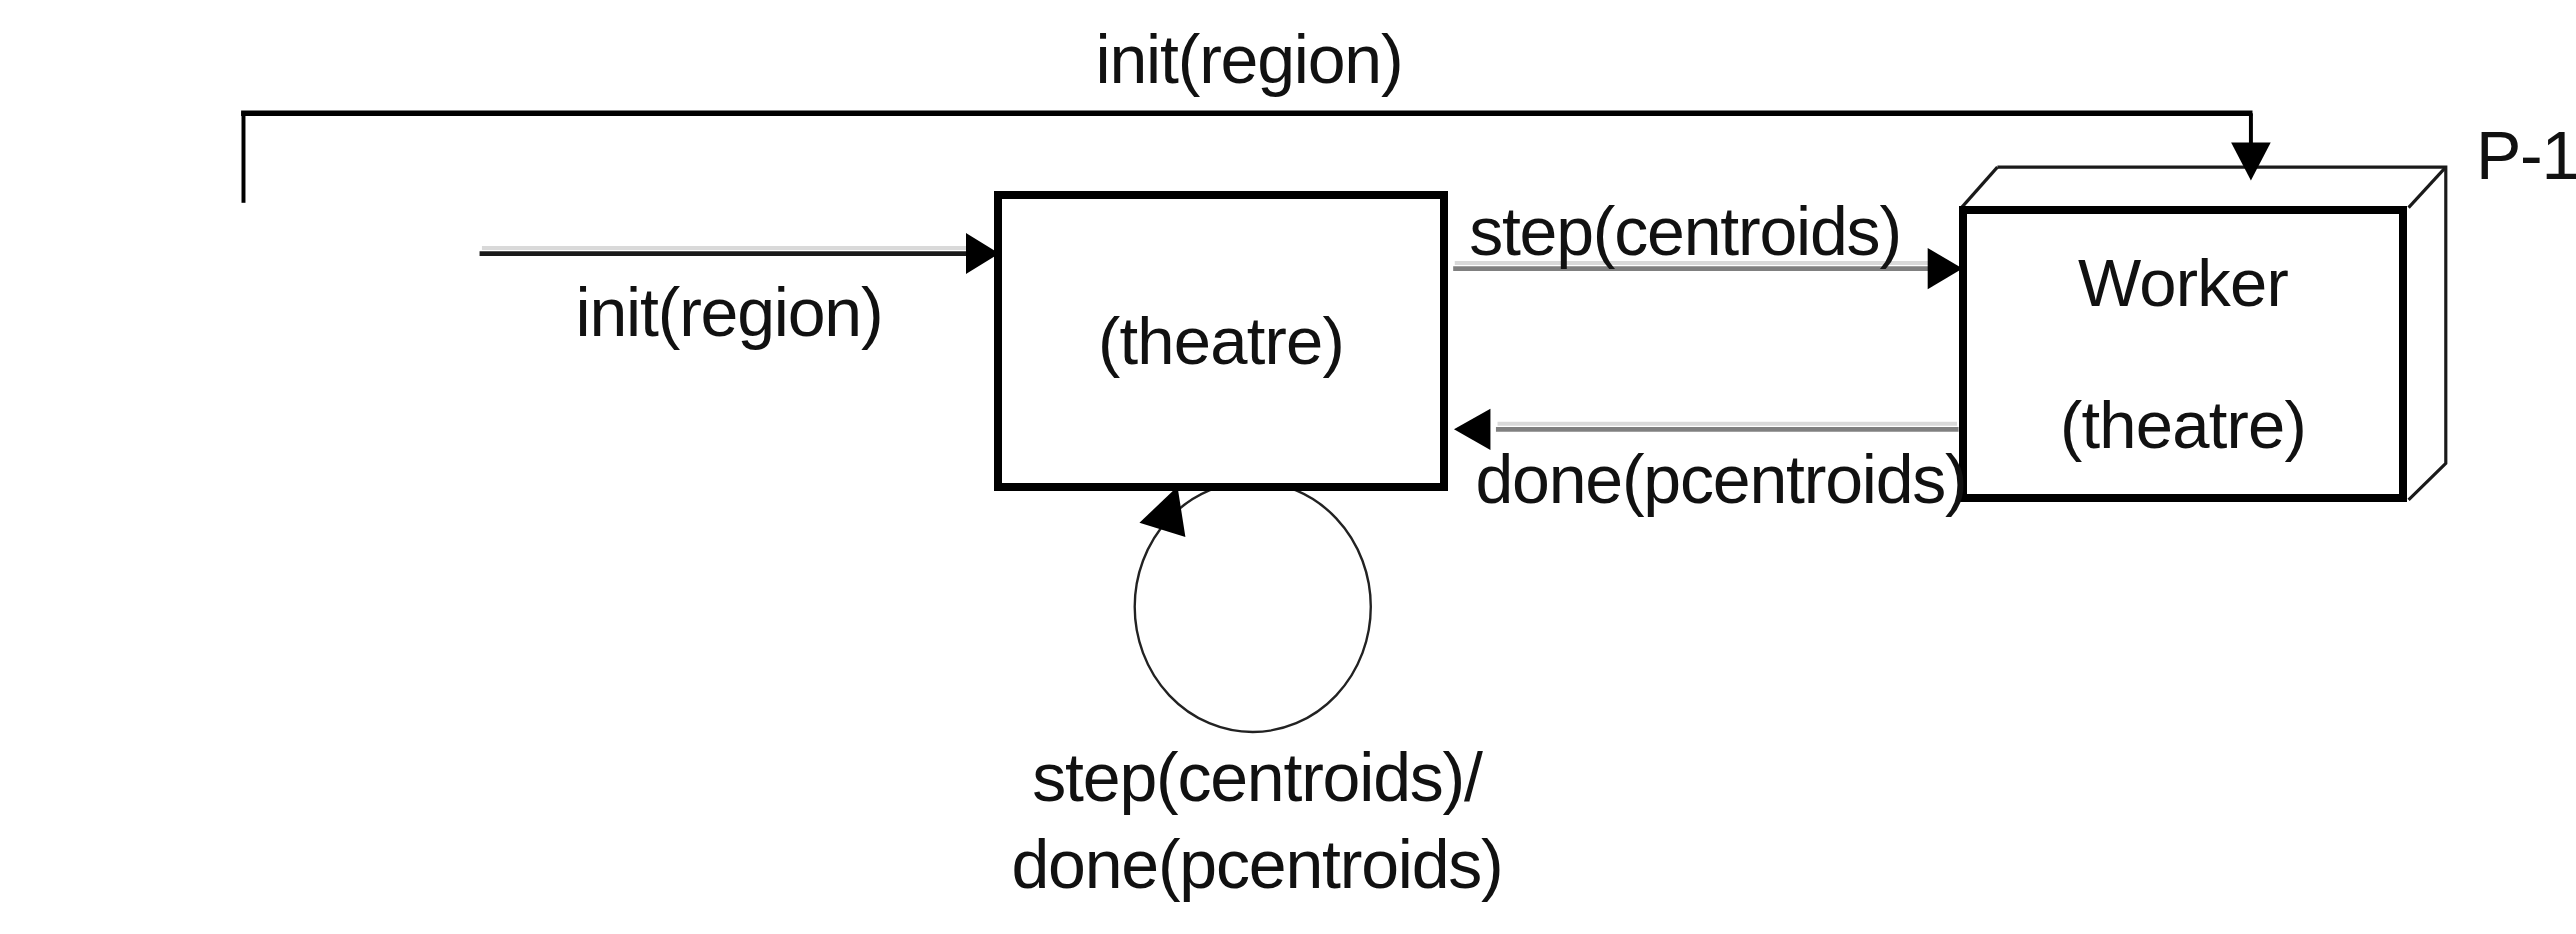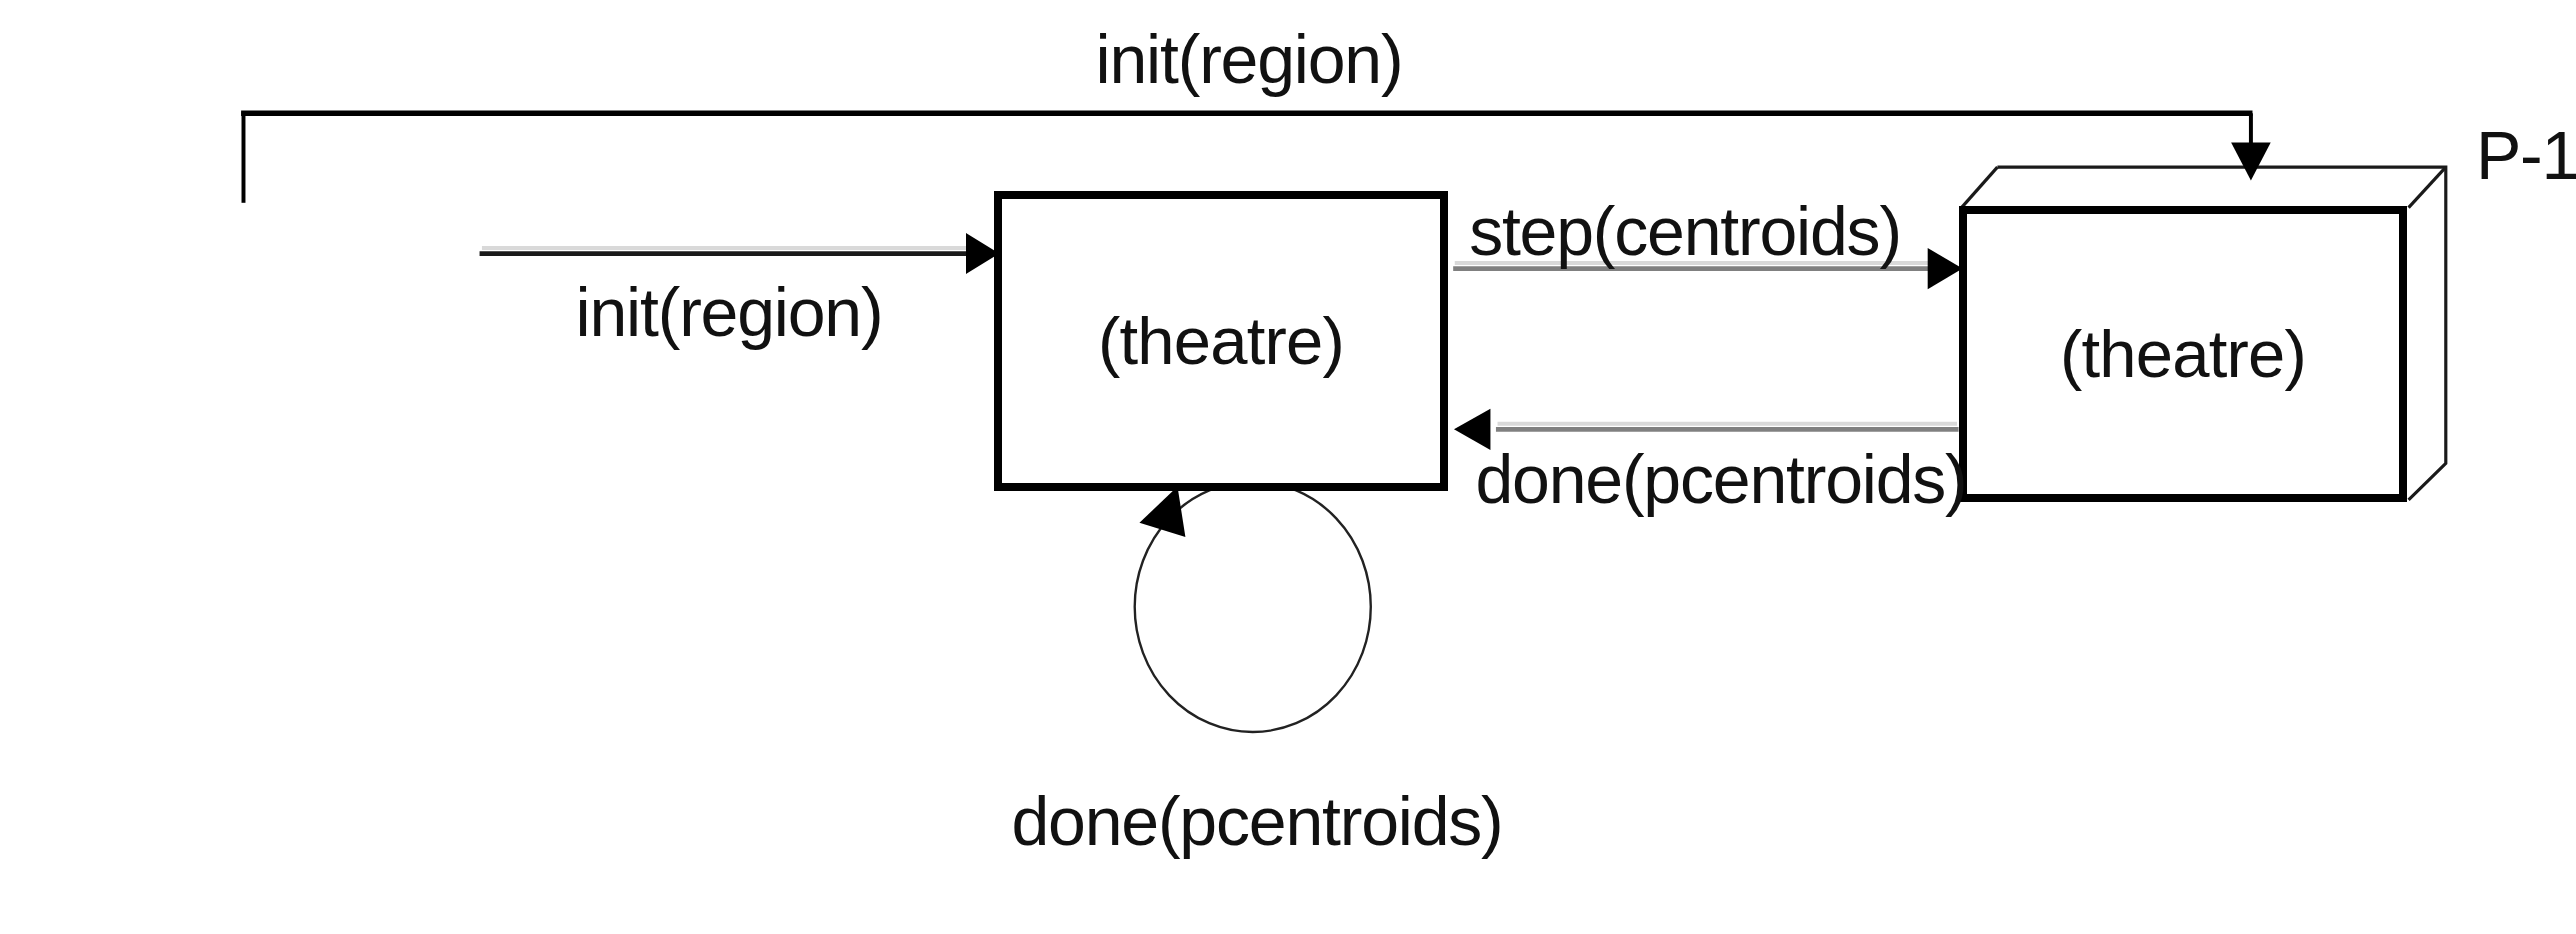--- a/index.html
+++ b/index.html
@@ -90,35 +90,37 @@
       <polygon points="1835,542 1881,516 1881,568" fill="#000000"></polygon>
     </g>
   </svg>
 
 
   <div class="node" id="node-master">
     <span>(theatre)</span>
   </div>
 
   <div class="node" id="node-worker">
+    <span>Worker</span>
     <span>(theatre)</span>
   </div>
 
   <svg class="layer" id="svg-front" viewBox="0 0 3251 1179" width="2576" height="934">
     <g>
       <line x1="307" y1="141" x2="307" y2="256" stroke="#000000" stroke-width="5"></line>
       <line x1="304" y1="143" x2="2843" y2="143" stroke="#000000" stroke-width="7"></line>
       <line x1="2841" y1="143" x2="2841" y2="184" stroke="#000000" stroke-width="5"></line>
       <polygon points="2841,228 2816,180 2866,180" fill="#000000"></polygon>
     </g>
   </svg>
 
   <div class="edge-label" id="label-init-broadcast">init(region)</div>
   <div class="edge-label" id="label-init-master">init(region)</div>
   <div class="edge-label" id="label-step">step(centroids)</div>
   <div class="edge-label" id="label-done">done(pcentroids)</div>
   <div class="edge-label" id="label-self-loop">
+    <div>step(centroids)/</div>
     <div>done(pcentroids)</div>
   </div>
   <div class="edge-label" id="label-p1">P-1</div>
 
 </div>
 
 
 </body></html>

